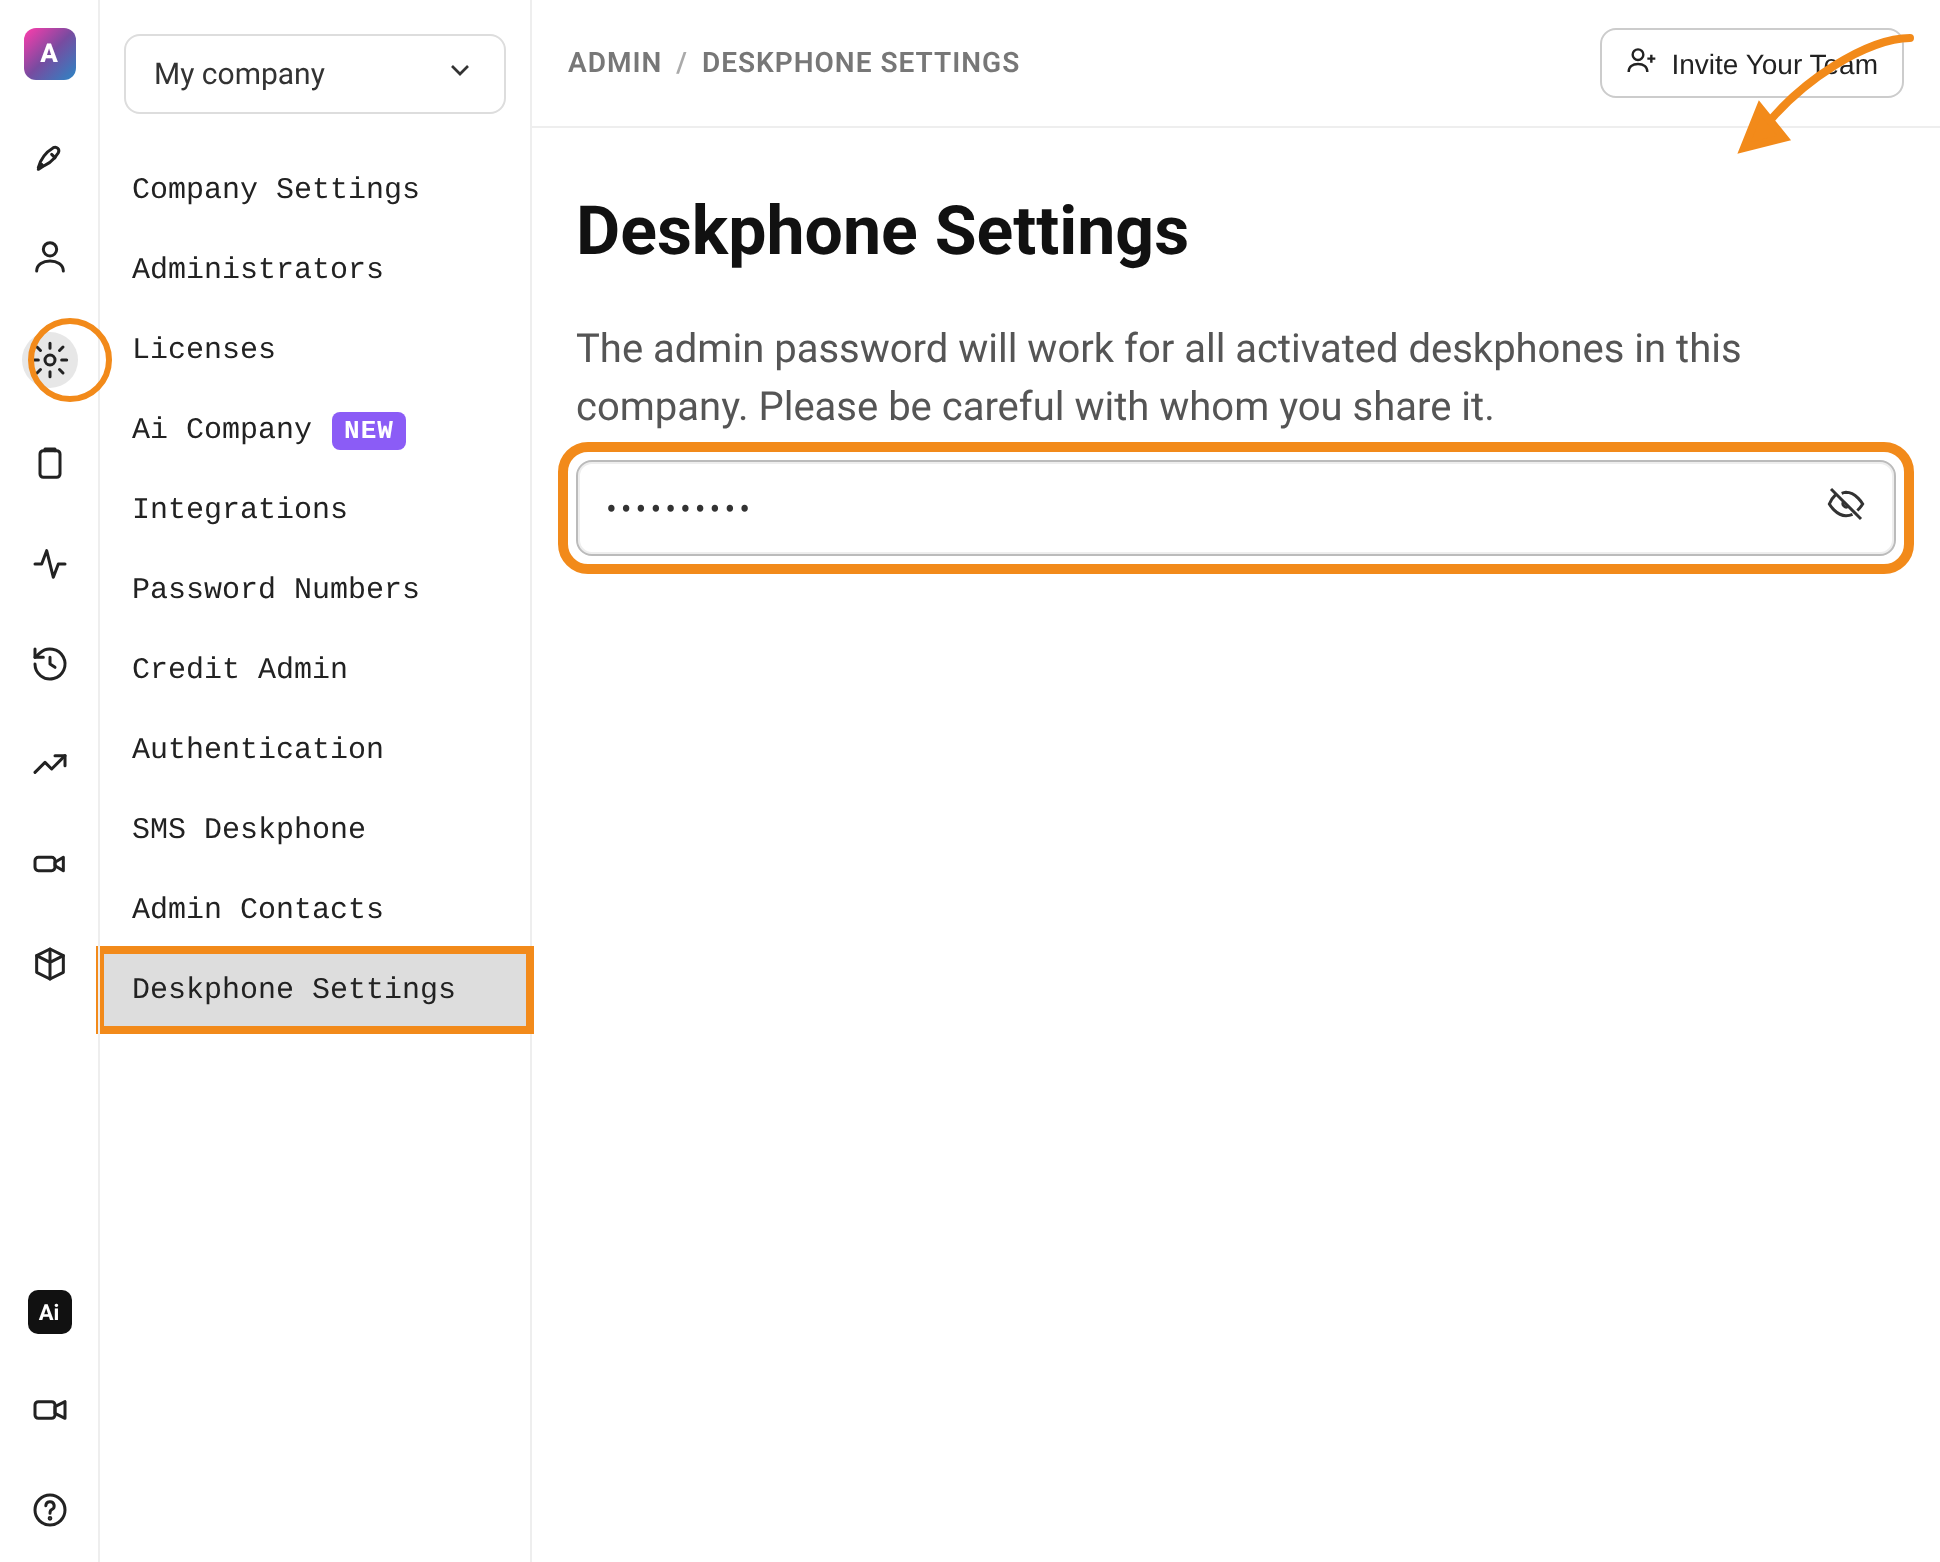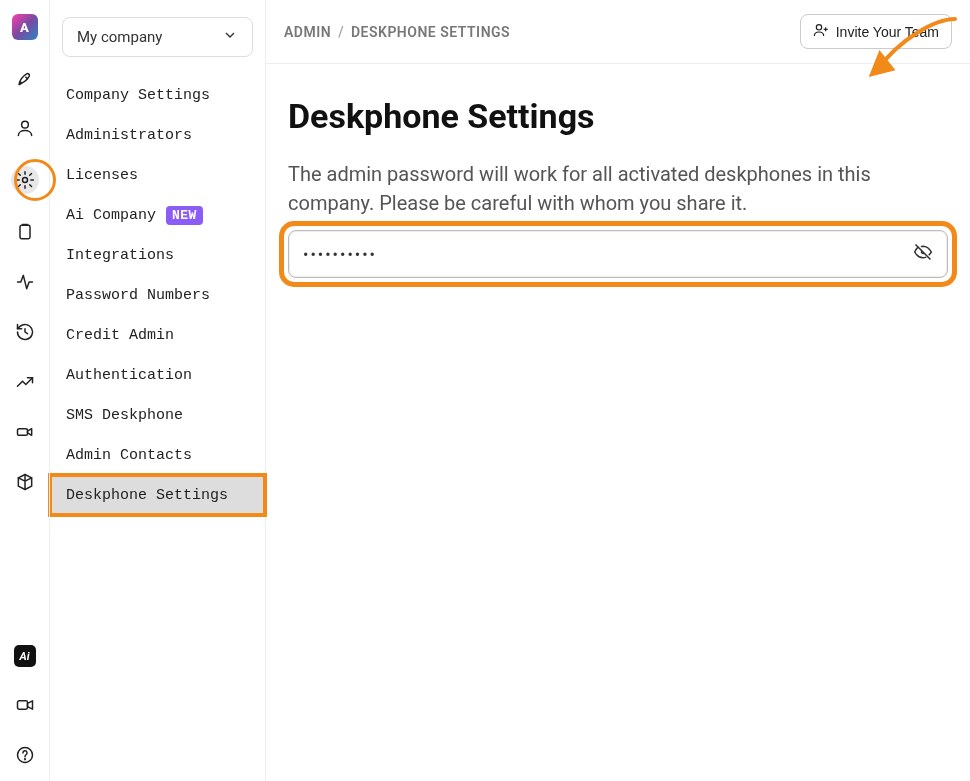--- a/index.html
+++ b/index.html
@@ -2,21 +2,21 @@
 <html><head>
 <meta charset="utf-8">
 <style>
   * { box-sizing: border-box; }
   body { margin:0; font-family: -apple-system, BlinkMacSystemFont, "Segoe UI", Roboto, sans-serif; background:#fff; color:#111; }
   .app { display:flex; width:970px; height:781px; }
   
   .rail { width:50px; border-right:1px solid #eee; display:flex; flex-direction:column; align-items:center; padding-top:14px; gap:26px; position:relative; }
   .rail .spacer { flex:1; }
   .logo { width:26px; height:26px; border-radius:6px; background:linear-gradient(135deg,#ff3cac,#784ba0,#2b86c5); display:flex; align-items:center; justify-content:center; color:#fff; font-weight:800; font-size:13px; }
-  .rail-ic { width:24px; height:24px; display:flex; align-items:center; justify-content:center; color:#222;font-style:italic; }
+  .rail-ic { width:24px; height:24px; display:flex; align-items:center; justify-content:center; color:#222; }
   .rail-ic svg { width:20px; height:20px; stroke:#222; stroke-width:1.8; fill:none; stroke-linecap:round; stroke-linejoin:round; }
   .rail-ic.ai { width:22px; height:22px; border-radius:5px; background:#111; color:#fff; font-size:11px; font-weight:700; }
   .gear-ring { position:absolute; left:3px; width:42px; height:42px; border:3px solid #f28a1a; border-radius:50%; }
   .gear-fill { width:28px; height:28px; border-radius:50%; background:#e7e7e7; display:flex; align-items:center; justify-content:center; }
   
   .sidenav { width:216px; border-right:1px solid #eee; padding-top:12px; }
   .picker { margin:5px 12px 12px; height:40px; border:1px solid #ddd; border-radius:8px; display:flex; align-items:center; justify-content:space-between; padding:15px 14px; font-size:15px; color:#333; background:#fff; }
   .picker svg { width:16px; height:16px; stroke:#333; stroke-width:2; fill:none; }
   .nav-item { height:40px; display:flex; align-items:center; padding:0 16px; font-size:15px; color:#222;font-family:Liberation Mono, monospace; }
   .nav-item.active { background:#ddd; outline:4px solid #f28a1a; outline-offset:-2px; }

